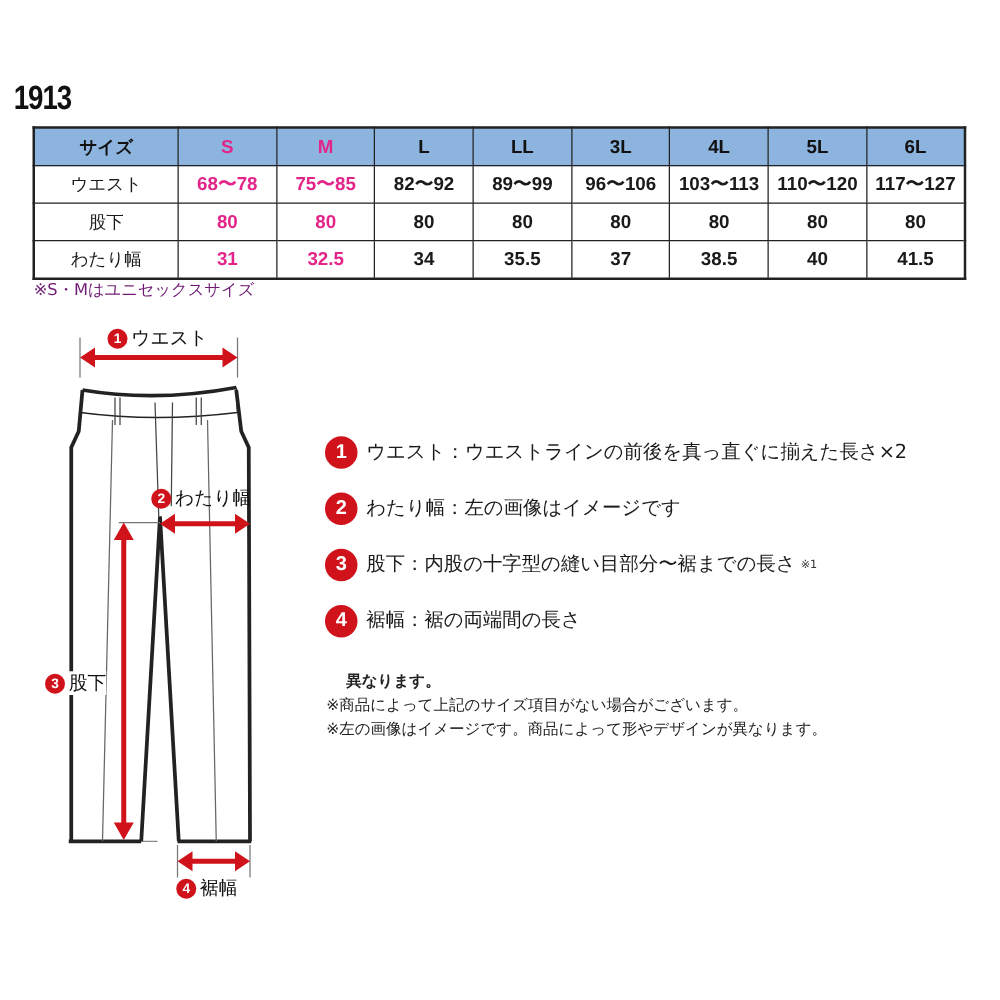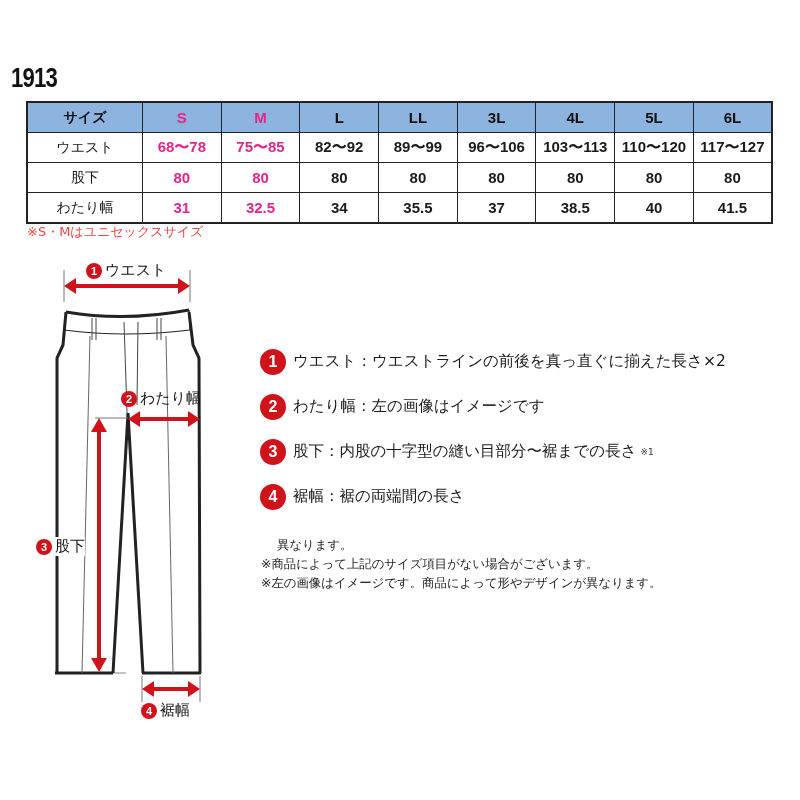--- a/index.html
+++ b/index.html
@@ -5,30 +5,30 @@
   html, body { margin:0; padding:0; background:#ffffff; }
   body { width:800px; height:800px; position:relative; overflow:hidden; font-family:"DejaVu Sans", sans-serif; color:#1a1a1a; }
   .model { position:absolute; left:11px; top:63px; font-family:"Liberation Sans", sans-serif; font-weight:bold; font-size:27px; letter-spacing:-1px; transform:scaleX(0.82); transform-origin:left top; color:#111; }
   table.size { position:absolute; left:26px; top:101px; border-collapse:collapse; width:747px; table-layout:fixed; }
   table.size td, table.size th { border:1px solid #222; text-align:center; height:29px; padding:0; font-size:15px; font-family:"Liberation Sans", sans-serif; font-weight:bold; }
   table.size { border:2px solid #222; }
   table.size thead th { background:#8db4de; color:#111; }
   table.size th.label, table.size td.label { font-family:"DejaVu Sans", sans-serif; font-weight:normal; font-size:14px; width:114px; }
   table.size thead th.label { font-weight:bold; }
   .pink { color:#e3258a !important; }
-  .note-unisex { position:absolute; left:27px; top:223px; font-size:13px; color:#ef4444; }
+  .note-unisex { position:absolute; left:27px; top:223px; font-size:13px; color:#701a75; }
   .diagram { position:absolute; left:0; top:250px; width:250px; height:480px; }
   .dlabel { position:absolute; font-size:15px; color:#111; display:flex; align-items:center; gap:3px; white-space:nowrap; }
   .badge { display:inline-flex; align-items:center; justify-content:center; width:16px; height:16px; border-radius:50%; background:#d0121b; color:#fff; font-size:11px; font-weight:bold; font-family:"Liberation Sans", sans-serif; }
   .defs { position:absolute; left:260px; top:348px; width:540px; }
   .def { display:flex; align-items:center; height:27px; margin-bottom:18px; font-size:15.5px; }
   .def .bigbadge { display:inline-flex; align-items:center; justify-content:center; width:26px; height:26px; border-radius:50%; background:#d0121b; color:#fff; font-size:16px; font-weight:bold; font-family:"Liberation Sans", sans-serif; margin-right:7px; }
   .def sup { font-size:9px; vertical-align:baseline; margin-left:4px; color:#333; }
   .notes { position:absolute; left:261px; top:535px; width:530px; font-size:12.4px; line-height:19.2px; color:#222; }
-  .notes .indent { padding-left:16px; }
+  .notes .indent { padding-left:16px;font-weight:bold; }
 </style>
 </head>
 <body>
 
 <div class="model">1913</div>
 
 <table class="size">
   <thead>
     <tr>
       <th class="label">サイズ</th>

